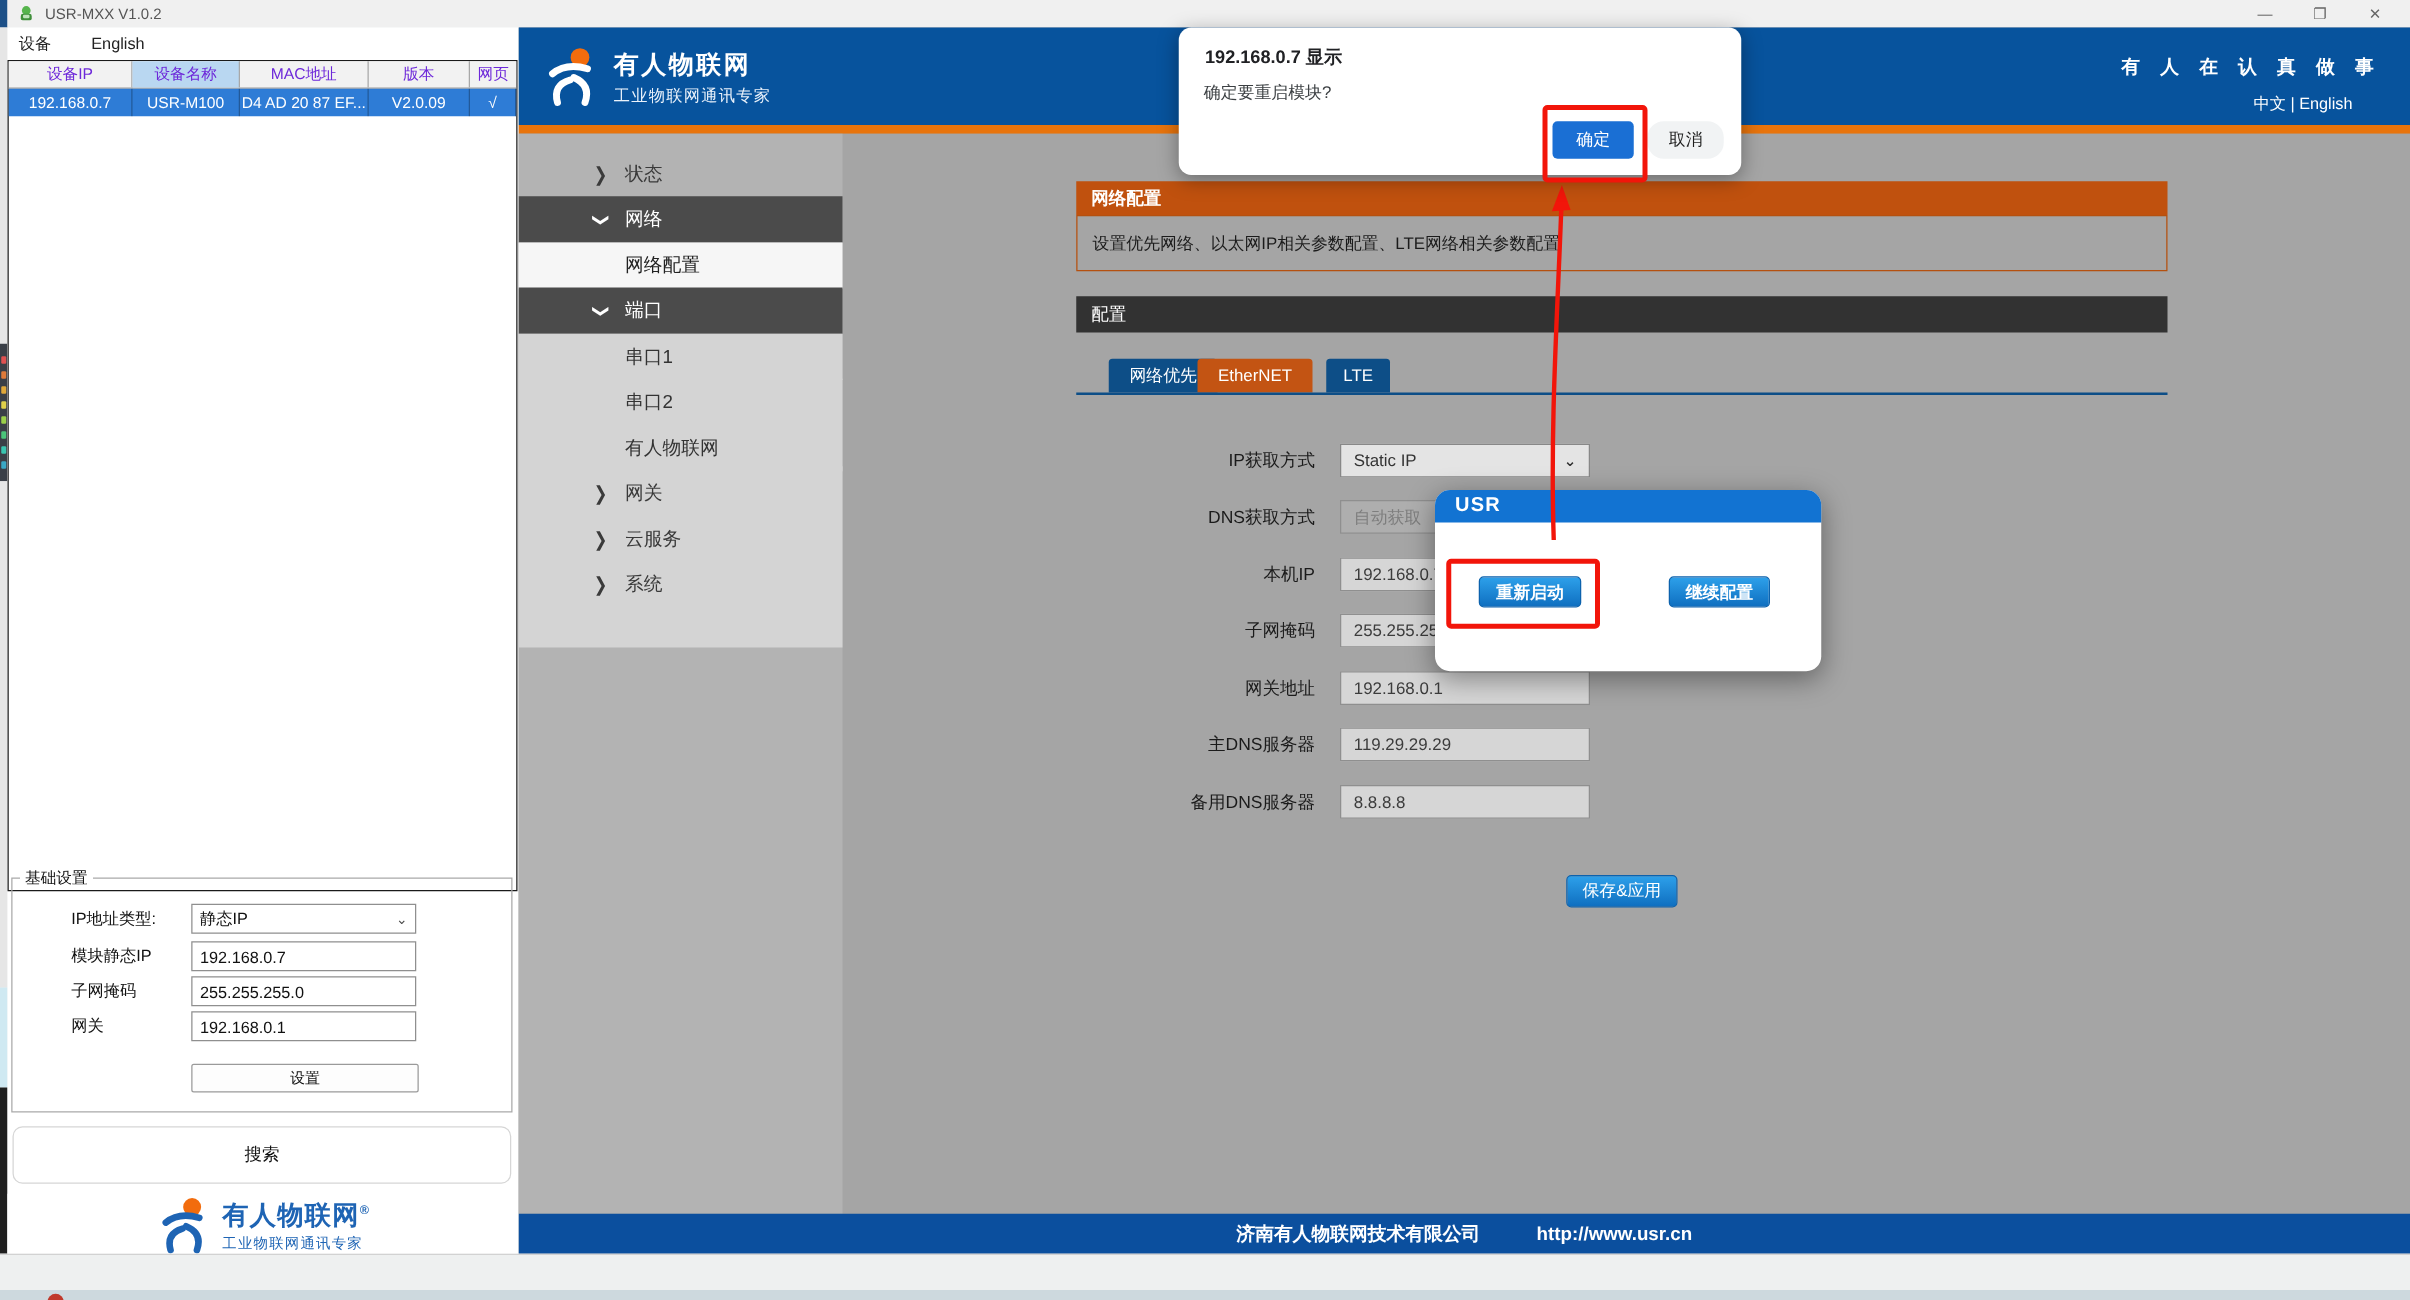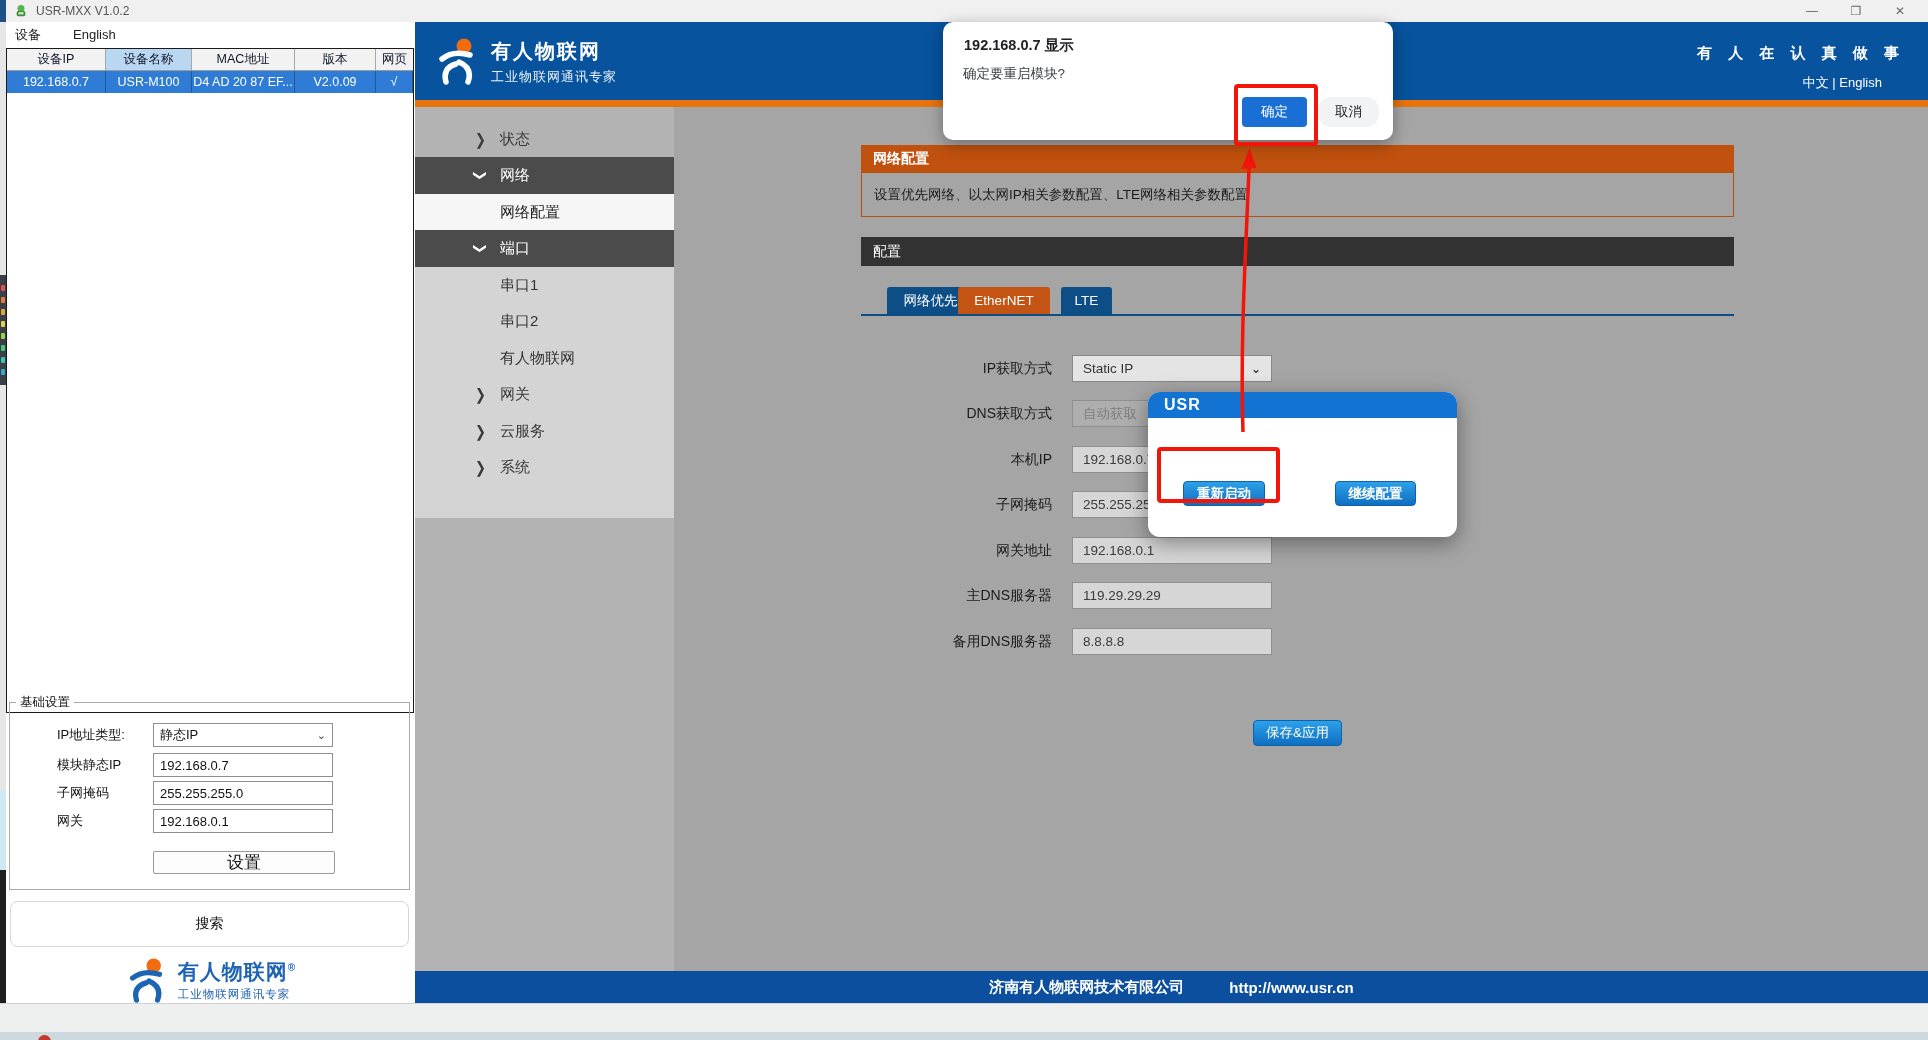--- a/index.html
+++ b/index.html
@@ -24,36 +24,36 @@
   .win-controls { position:absolute; right:6px; top:0; height:22px; display:flex; }
   .win-btn { width:44px; height:22px; display:flex; align-items:center; justify-content:center; color:#666; font-size:12px; cursor:default; }
 
   
   .left-panel { position:absolute; left:6px; top:22px; width:409px; height:981px; background:#ffffff; }
   .menubar { height:25px; display:flex; align-items:center; gap:32px; padding-left:9px; font-size:13px; color:#222; }
   .menubar span { cursor:default; }
 
   .dev-table { position:absolute; left:0; top:26px; width:408px; height:665px; border:1px solid #1a1a1a; background:#fff; font-size:12.5px; }
   .t-row { display:flex; height:22px; }
-  .t-head { background:#f2f2f2; color:#0f172a; border-bottom:1px solid #9a9a9a; }
+  .t-head { background:#f2f2f2; color:#6d28d9; border-bottom:1px solid #9a9a9a; }
   .t-cell { display:flex; align-items:center; justify-content:center; border-right:1px solid #a8a8a8; overflow:hidden; white-space:nowrap; }
   .t-cell:last-child { border-right:none; }
   .c0{width:99px;} .c1{width:86px;} .c2{width:103px;} .c3{width:81px;} .c4{width:37px;}
   .t-head .hl { background:#b9d7f1; }
   .t-data { background:#2e7cd6; color:#fff; }
   .t-data .t-cell { border-right:1px solid rgba(0,0,0,.28); }
 
   .basic-set { position:absolute; left:3px; top:672px; width:401px; height:196px; border:1px solid #a9a9a9; }
   .basic-set legend { font-size:12.5px; color:#111; margin-left:6px; padding:0 4px; }
   .bs-row { position:absolute; left:0; width:100%; height:24px; display:flex; align-items:center; }
   .bs-label { position:absolute; left:47px; font-size:13px; color:#111; }
   .bs-field { position:absolute; left:143px; width:180px; height:24px; border:1px solid #8f8f8f; background:#fff; font-size:13px; color:#111; padding:0 6px; font-family:inherit; }
   .bs-select { display:flex; align-items:center; justify-content:space-between; cursor:default; }
   .bs-select .chev { color:#444; font-size:11px; }
-  .bs-btn { position:absolute; left:143px; width:182px; height:23px; background:#fdfdfd; border:1px solid #9a9a9a; border-radius:2px; font-size:17px; color:#111; display:flex; align-items:center; justify-content:center; cursor:default; }
+  .bs-btn { position:absolute; left:143px; width:182px; height:23px; background:#fdfdfd; border:1px solid #9a9a9a; border-radius:2px; font-size:12px; color:#111; display:flex; align-items:center; justify-content:center; cursor:default; }
   .search-box { position:absolute; left:4px; top:879px; width:399px; height:46px; border:1px solid #d6d6d6; border-radius:8px; display:flex; align-items:center; justify-content:center; font-size:14px; color:#111; background:#fff; cursor:default; }
   .panel-logo { position:absolute; left:0; top:933px; width:408px; height:50px; display:flex; align-items:center; justify-content:center; gap:8px; background:#fff; }
   .panel-logo .txt .big { font-size:21px; font-weight:bold; color:#1e64b4; letter-spacing:1px; }
   .panel-logo .txt .small { font-size:11.5px; color:#1e64b4; margin-top:1px; letter-spacing:1px; }
 
   
   .webview { position:absolute; left:415px; top:22px; width:1513px; height:981px; background:#a5a5a5; }
   .web-header { position:absolute; left:0; top:0; width:1513px; height:78px; background:#07539d; }
   .wh-logo { position:absolute; left:18px; top:15px; width:48px; height:48px; }
   .wh-brand { position:absolute; left:76px; top:16px; color:#fff; font-size:20px; font-weight:bold; letter-spacing:2px; }
@@ -82,21 +82,21 @@
   .tab-orange { background:#c35413; }
   .tab-underline { position:absolute; left:446px; top:207px; width:873px; height:2px; background:#0d4e87; }
 
   .form-row { position:absolute; left:446px; height:27px; display:flex; align-items:center; }
   .f-label { width:191px; text-align:right; margin-right:20px; font-size:14px; color:#1b1b1b; }
   .f-input { width:200px; height:27px; border:1px solid #8f8f8f; background:#d6d6d6; color:#3c3c3c; font-size:13.5px; padding:0 10px; font-family:inherit; }
   .f-input.disabled { background:#aeaeae; color:#7e7e7e; }
   .f-select { width:200px; height:27px; border:1px solid #888; background:#e4e4e4; color:#333; font-size:13.5px; padding:0 10px; display:flex; align-items:center; justify-content:space-between; cursor:default; }
   .f-select .chev { font-size:12px; color:#333; font-weight:bold; }
 
-  .btn-grad { background:linear-gradient(#2da0ea,#0f6fc0); border:1px solid #0c62ad; color:#fff; border-radius:4px; display:flex; align-items:center; justify-content:center; cursor:pointer;margin-top:20px; }
+  .btn-grad { background:linear-gradient(#2da0ea,#0f6fc0); border:1px solid #0c62ad; color:#fff; border-radius:4px; display:flex; align-items:center; justify-content:center; cursor:pointer; }
   .save-btn { position:absolute; left:838px; top:593px; width:89px; height:26px; font-size:13.5px; }
 
   .web-footer { position:absolute; left:0; top:949px; width:1513px; height:32px; background:#0b4f9e; display:flex; align-items:center; justify-content:center; gap:45px; color:#fff; }
   .web-footer .co { font-size:15px; font-weight:bold; }
   .web-footer .url { font-size:15px; font-weight:bold; }
 
   
   .bottom-strip { position:absolute; left:0; top:1003px; width:1928px; height:29px; background:#eef0f0; border-top:1px solid #d2d2d2; }
   .taskbar-strip { position:absolute; left:0; top:1032px; width:1928px; height:8px; background:#cdd9de; }
   .tray-dot { position:absolute; left:38px; top:1035px; width:13px; height:8px; background:#c0392b; border-radius:7px 7px 0 0; }

